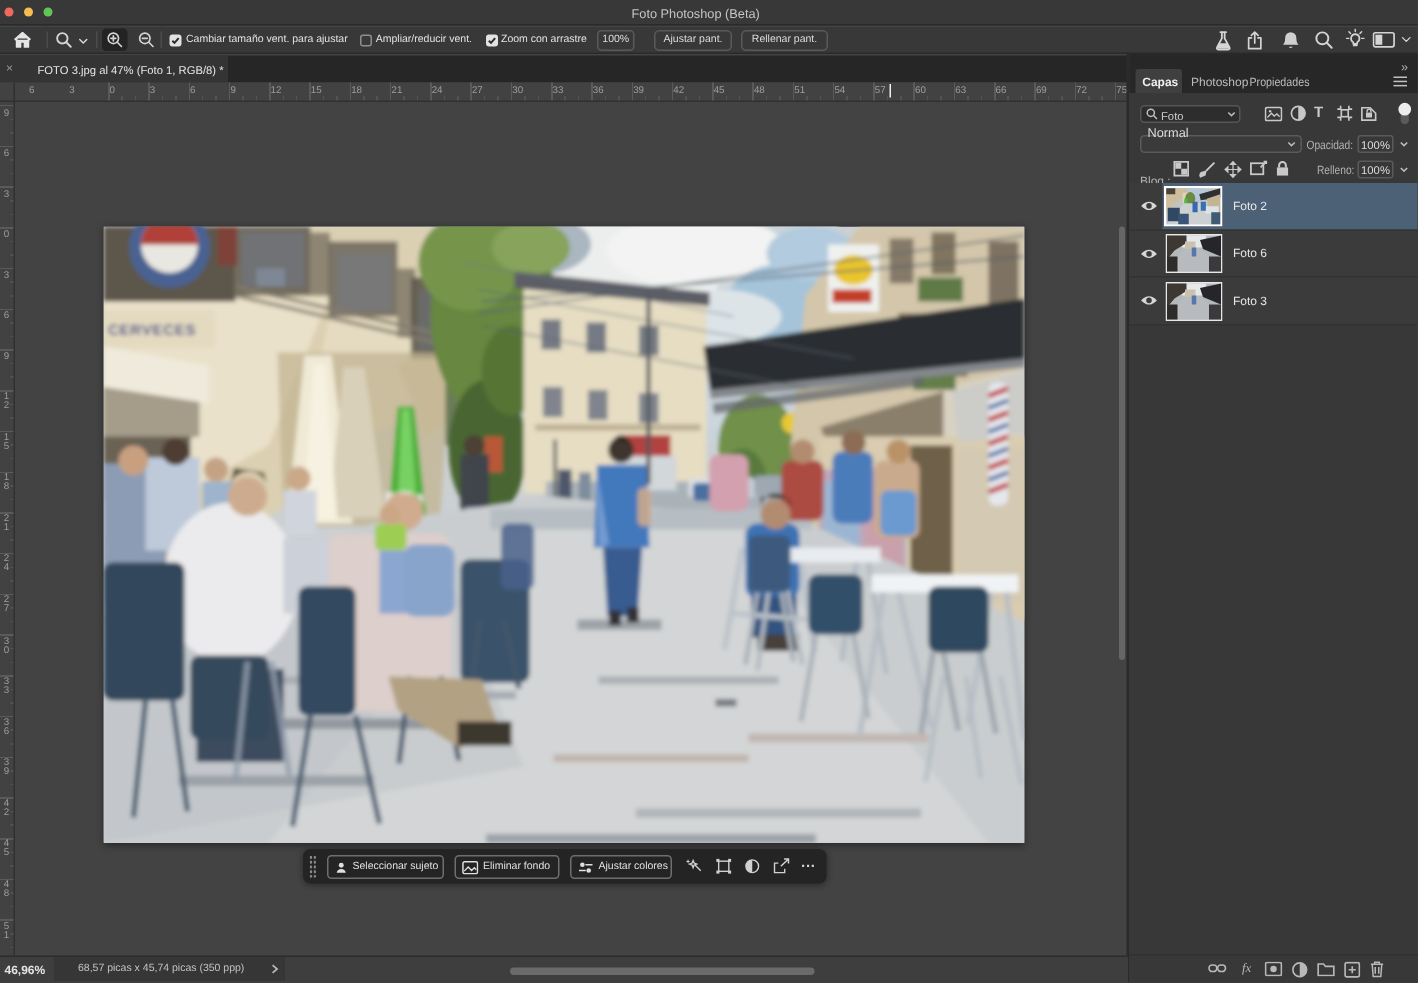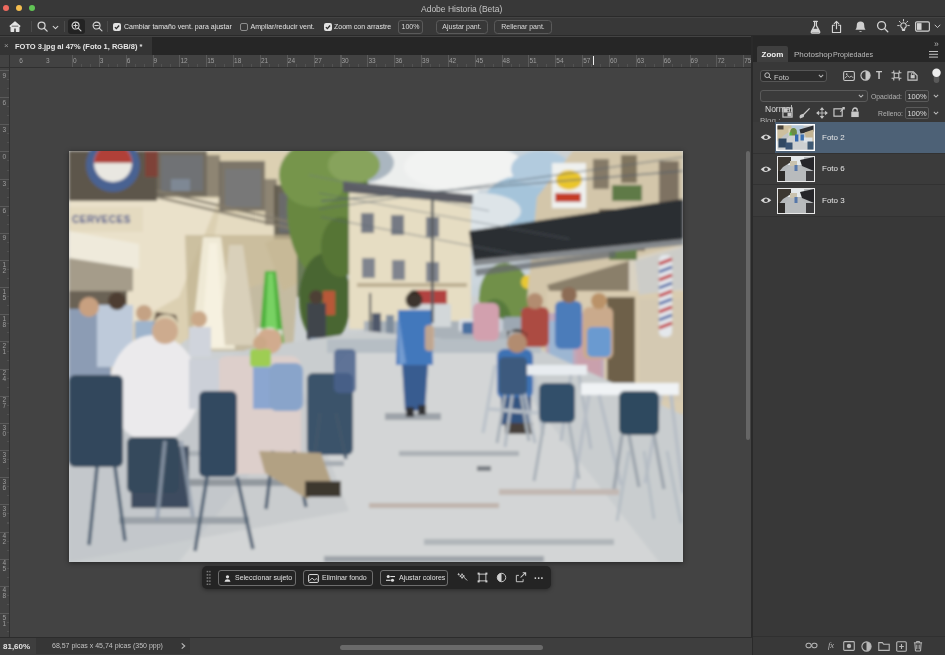--- a/index.html
+++ b/index.html
@@ -7,21 +7,21 @@
 .a{position:absolute}
 .txt{color:#e2e2e2;font-size:7px;white-space:nowrap}
 .ic{stroke:#d4d4d4;fill:none;stroke-width:1.3;stroke-linecap:round;stroke-linejoin:round}
 </style></head>
 <body>
 
 <div class="a" style="left:0;top:0;width:945px;height:17px;background:#383838;border-bottom:1px solid #2a2a2a"></div>
 <div class="a" style="left:2.5px;top:5px;width:6.4px;height:6.4px;border-radius:50%;background:#ee6a5f"></div>
 <div class="a" style="left:15.5px;top:5px;width:6.4px;height:6.4px;border-radius:50%;background:#f5bd4f"></div>
 <div class="a" style="left:28.5px;top:5px;width:6.4px;height:6.4px;border-radius:50%;background:#61c455"></div>
-<div class="a" style="left:421px;top:4px;color:#c5c5c5;font-size:8.5px;white-space:nowrap">Adobe Historia (Beta)</div>
+<div class="a" style="left:421px;top:4px;color:#c5c5c5;font-size:8.5px;white-space:nowrap">Foto Photoshop (Beta)</div>
 
 <div class="a" style="left:0;top:18px;width:945px;height:18px;background:#383838;border-bottom:1px solid #2a2a2a"></div>
 <svg class="a" style="left:9px;top:21px" width="12" height="11" viewBox="0 0 14 13">
  <path d="M0.8 6.5 L7 1 L13.2 6.5 M2.4 5.6 V12.2 H5.4 V8.2 h3.2 v4 h3 V5.6" stroke="#e4e4e4" fill="#e4e4e4" stroke-width="1.4" stroke-linejoin="round"></path>
 </svg>
 <div class="a" style="left:31px;top:21px;width:1px;height:11px;background:#4b4b4b"></div>
 <svg class="a" style="left:37px;top:21px" width="11" height="11" viewBox="0 0 13 13">
  <circle cx="5.4" cy="5.4" r="4.1" class="ic" style="stroke-width:1.5"></circle>
     <path d="M8.5 8.5 L12 12" class="ic" style="stroke-width:1.5"></path>
 </svg>
@@ -79,21 +79,21 @@
  <rect x="0.7" y="0.7" width="15.6" height="10.6" rx="1.5" class="ic"></rect>
     <rect x="2.2" y="2.2" width="5.2" height="7.6" fill="#d4d4d4" stroke="none"></rect>
 </svg>
 <svg class="a" style="left:934px;top:24px" width="7" height="5" viewBox="0 0 8 6">
     <path d="M1 1.3 L4 4.3 L7 1.3" class="ic" style="stroke-width:1.1"></path>
   </svg>
 
 <div class="a" style="left:0;top:37px;width:945px;height:18px;background:#262626"></div>
 <div class="a" style="left:0;top:37px;width:152px;height:18px;background:#343434"></div>
 <div class="a" style="left:4px;top:41px;color:#9a9a9a;font-size:8px">×</div>
-<div class="a" style="left:15px;top:42px;color:#e6e6e6;font-size:7.5px;font-weight:bold;white-space:nowrap">FOTO 3.jpg al 47% (Foto 1, RGB/8) *</div>
+<div class="a" style="left:25px;top:42px;color:#e6e6e6;font-size:7.5px;font-weight:normal;white-space:nowrap">FOTO 3.jpg al 47% (Foto 1, RGB/8) *</div>
 
 <div class="a" style="left:0;top:55px;width:752px;height:13px;background:#424242;border-bottom:1px solid #303030;
  background-image:
  repeating-linear-gradient(to right, #5a5a5a 0 1px, transparent 1px 26.85px),
  repeating-linear-gradient(to right, #525252 0 1px, transparent 1px 8.95px);
  background-size:752px 13px,752px 4px;background-position:71.5px 0px,71.5px 9px;background-repeat:no-repeat"></div>
 <div class="a" style="left:19.3px;top:57px;color:#9e9e9e;font-size:6.5px">6</div>
 <div class="a" style="left:46.1px;top:57px;color:#9e9e9e;font-size:6.5px">3</div>
 <div class="a" style="left:73.0px;top:57px;color:#9e9e9e;font-size:6.5px">0</div>
 <div class="a" style="left:99.8px;top:57px;color:#9e9e9e;font-size:6.5px">3</div>
@@ -413,33 +413,33 @@
  <circle cx="6.5" cy="6.5" r="5" stroke="#d0d0d0" fill="none" stroke-width="1.1"></circle>
  <path d="M6.5 1.5 a5 5 0 0 0 0 10 z" fill="#d0d0d0"></path>
 </svg>
 <svg class="a" style="left:515px;top:572px" width="12" height="11" viewBox="0 0 14 13">
  <path d="M4.5 4 H1.5 V11.5 H9.5 V8.5" stroke="#d0d0d0" fill="none" stroke-width="1.1"></path>
  <path d="M6.5 6.5 L12.5 0.8 M9 0.8 h3.5 v3.5" stroke="#d0d0d0" fill="none" stroke-width="1.2"></path>
 </svg>
 <div class="a" style="left:534px;top:570px;color:#d0d0d0;font-size:10px;letter-spacing:0.5px;font-weight:bold">...</div>
 
 <div class="a" style="left:0;top:637px;width:752px;height:18px;background:#3e3e3e;border-top:1px solid #2c2c2c"></div>
-<div class="a" style="left:3px;top:641.5px;color:#e4e4e4;font-size:8px;font-weight:bold">81,60%</div>
+<div class="a" style="left:3px;top:641.5px;color:#e4e4e4;font-size:8px;font-weight:bold">46,96%</div>
 <div class="a" style="left:36px;top:638px;width:154px;height:16px;background:#363636"></div>
 <div class="a" style="left:52px;top:642px;color:#c2c2c2;font-size:7px;white-space:nowrap">68,57 picas x 45,74 picas (350 ppp)</div>
 <svg class="a" style="left:180px;top:642px" width="6" height="8" viewBox="0 0 7 9">
     <path d="M2 1.5 L5.5 4.5 L2 7.5" stroke="#bbb" fill="none" stroke-width="1.3"></path>
   </svg>
 <div class="a" style="left:340px;top:644.5px;width:203px;height:5px;background:#6a6a6a;border-radius:2.5px"></div>
 
 <div class="a" style="left:753px;top:36px;width:192px;height:619px;background:#383838"></div>
 <div class="a" style="left:753px;top:36px;width:192px;height:26px;background:#272727"></div>
 <div class="a" style="left:934px;top:38.5px;color:#b4b4b4;font-size:8.5px">»</div>
 <div class="a" style="left:757px;top:46px;width:31px;height:16px;background:#3f3f3f;border-radius:2px 2px 0 0"></div>
-<div class="a" style="left:761.5px;top:49.5px;color:#f0f0f0;font-size:8px;font-weight:bold">Zoom</div>
+<div class="a" style="left:761.5px;top:49.5px;color:#f0f0f0;font-size:8px;font-weight:bold">Capas</div>
 <div class="a" style="left:794px;top:49.5px;color:#bcbcbc;font-size:8px">Photoshop</div>
 <div class="a" style="left:833px;top:49.5px;color:#bcbcbc;font-size:8px;display:inline-block;transform:scaleX(0.89);transform-origin:0 50%">Propiedades</div>
 <div class="a" style="left:929px;top:51px;width:9px;height:1.3px;background:#c0c0c0;box-shadow:0 2.8px 0 #c0c0c0, 0 5.6px 0 #c0c0c0"></div>
 
 <div class="a" style="left:760px;top:69.5px;width:67px;height:12.5px;background:#2d2d2d;border:1px solid #565656;border-radius:3px"></div>
 <svg class="a" style="left:763.5px;top:72px" width="8" height="8" viewBox="0 0 9 9">
  <circle cx="3.6" cy="3.6" r="2.7" stroke="#c0c0c0" fill="none" stroke-width="1.1"></circle>
     <path d="M5.7 5.7 L8.2 8.2" stroke="#c0c0c0" stroke-width="1.1"></path>
 </svg>
 <div class="a" style="left:774px;top:72.5px;color:#cccccc;font-size:7.5px">Foto</div>
@@ -464,21 +464,21 @@
  <path d="M1 2 h6 l4 4 v5 H1 z" stroke="#c8c8c8" fill="none" stroke-width="1.2"></path>
  <rect x="4" y="5.5" width="4.4" height="3.6" fill="#c8c8c8"></rect>
     <path d="M4.8 5.5 v-1 a1.4 1.4 0 0 1 2.8 0 v1" stroke="#c8c8c8" fill="none" stroke-width="1"></path>
 </svg>
 <svg class="a" style="left:931px;top:67px" width="11" height="18" viewBox="0 0 12 19">
  <rect x="3" y="5" width="6" height="12" rx="3" fill="#5a5a5a"></rect>
  <circle cx="6" cy="6" r="4.6" fill="#ededed"></circle>
 </svg>
 
 <div class="a" style="left:760px;top:89.5px;width:108px;height:12.5px;background:#3b3b3b;border:1px solid #5a5a5a;border-radius:3px"></div>
-<div class="a" style="left:765px;top:104px;color:#dcdcdc;font-size:8.5px">Normal</div>
+<div class="a" style="left:765px;top:83px;color:#dcdcdc;font-size:8.5px">Normal</div>
 <svg class="a" style="left:858px;top:94px" width="6" height="4.5" viewBox="0 0 7 5">
     <path d="M1 1 L3.5 3.5 L6 1" stroke="#bbb" fill="none" stroke-width="1.2"></path>
   </svg>
 <div class="a" style="left:871px;top:92px;color:#b2b2b2;font-size:8px;display:inline-block;transform:scaleX(0.85);transform-origin:0 50%">Opacidad:</div>
 <div class="a" style="left:905px;top:89.5px;width:24px;height:12.5px;border:1px solid #5a5a5a;border-radius:2px;color:#dcdcdc;font-size:7.5px;text-align:center;line-height:11px">100%</div>
 <svg class="a" style="left:933px;top:94px" width="6" height="4.5" viewBox="0 0 7 5">
     <path d="M1 1 L3.5 3.5 L6 1" stroke="#bbb" fill="none" stroke-width="1.2"></path>
   </svg>
 
 <div class="a" style="left:760px;top:116px;color:#b2b2b2;font-size:8px">Bloq.:</div>

